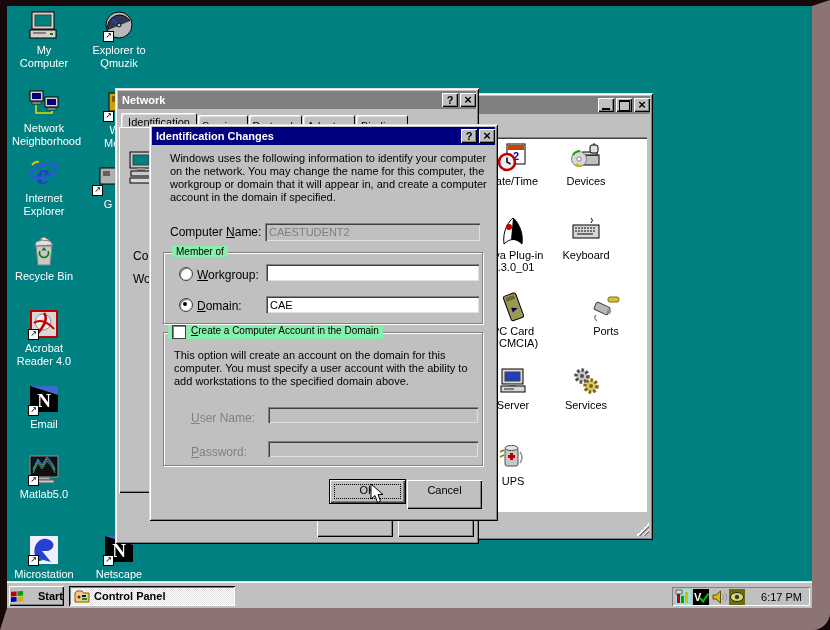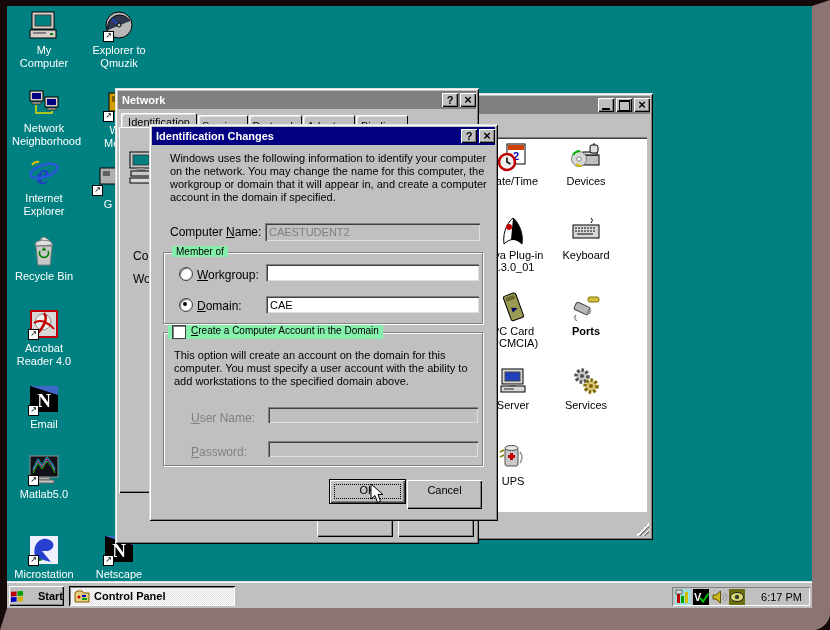--- a/index.html
+++ b/index.html
@@ -280,21 +280,21 @@
         <div class="ic"><svg width="30" height="30" viewBox="0 0 30 30">
               <g transform="rotate(-20 15 15)">
                 <rect x="9" y="2" width="13" height="26" rx="2" fill="#9a9a55" stroke="#000"></rect>
                 <rect x="11" y="4" width="9" height="4" fill="#6a6a30"></rect>
                 <path d="M13 15 l6 2.5 l-6 2.5 z" fill="#000060"></path>
               </g>
             </svg></div>
         <div>PC Card</div>
         <div>(PCMCIA)</div>
       </div>
-      <div class="cpicon" style="left:338px;top:155px;font-weight:bold;">
+      <div class="cpicon" style="left:358px;top:155px;">
         <div class="ic"><svg width="30" height="30" viewBox="0 0 30 30">
               <rect x="17" y="5" width="11" height="5" rx="2" fill="#d0c040" stroke="#807000"></rect>
               <g transform="rotate(25 12 18)">
                 <rect x="3" y="13" width="15" height="8" rx="2" fill="#b8b8b8" stroke="#404040"></rect>
                 <rect x="16" y="15" width="4" height="4" fill="#909090"></rect>
               </g>
               <path d="M5 23 q-3 3 1 6" stroke="#909090" fill="none" stroke-width="1.5"></path>
             </svg></div>
         <div>Ports</div>
       </div>

